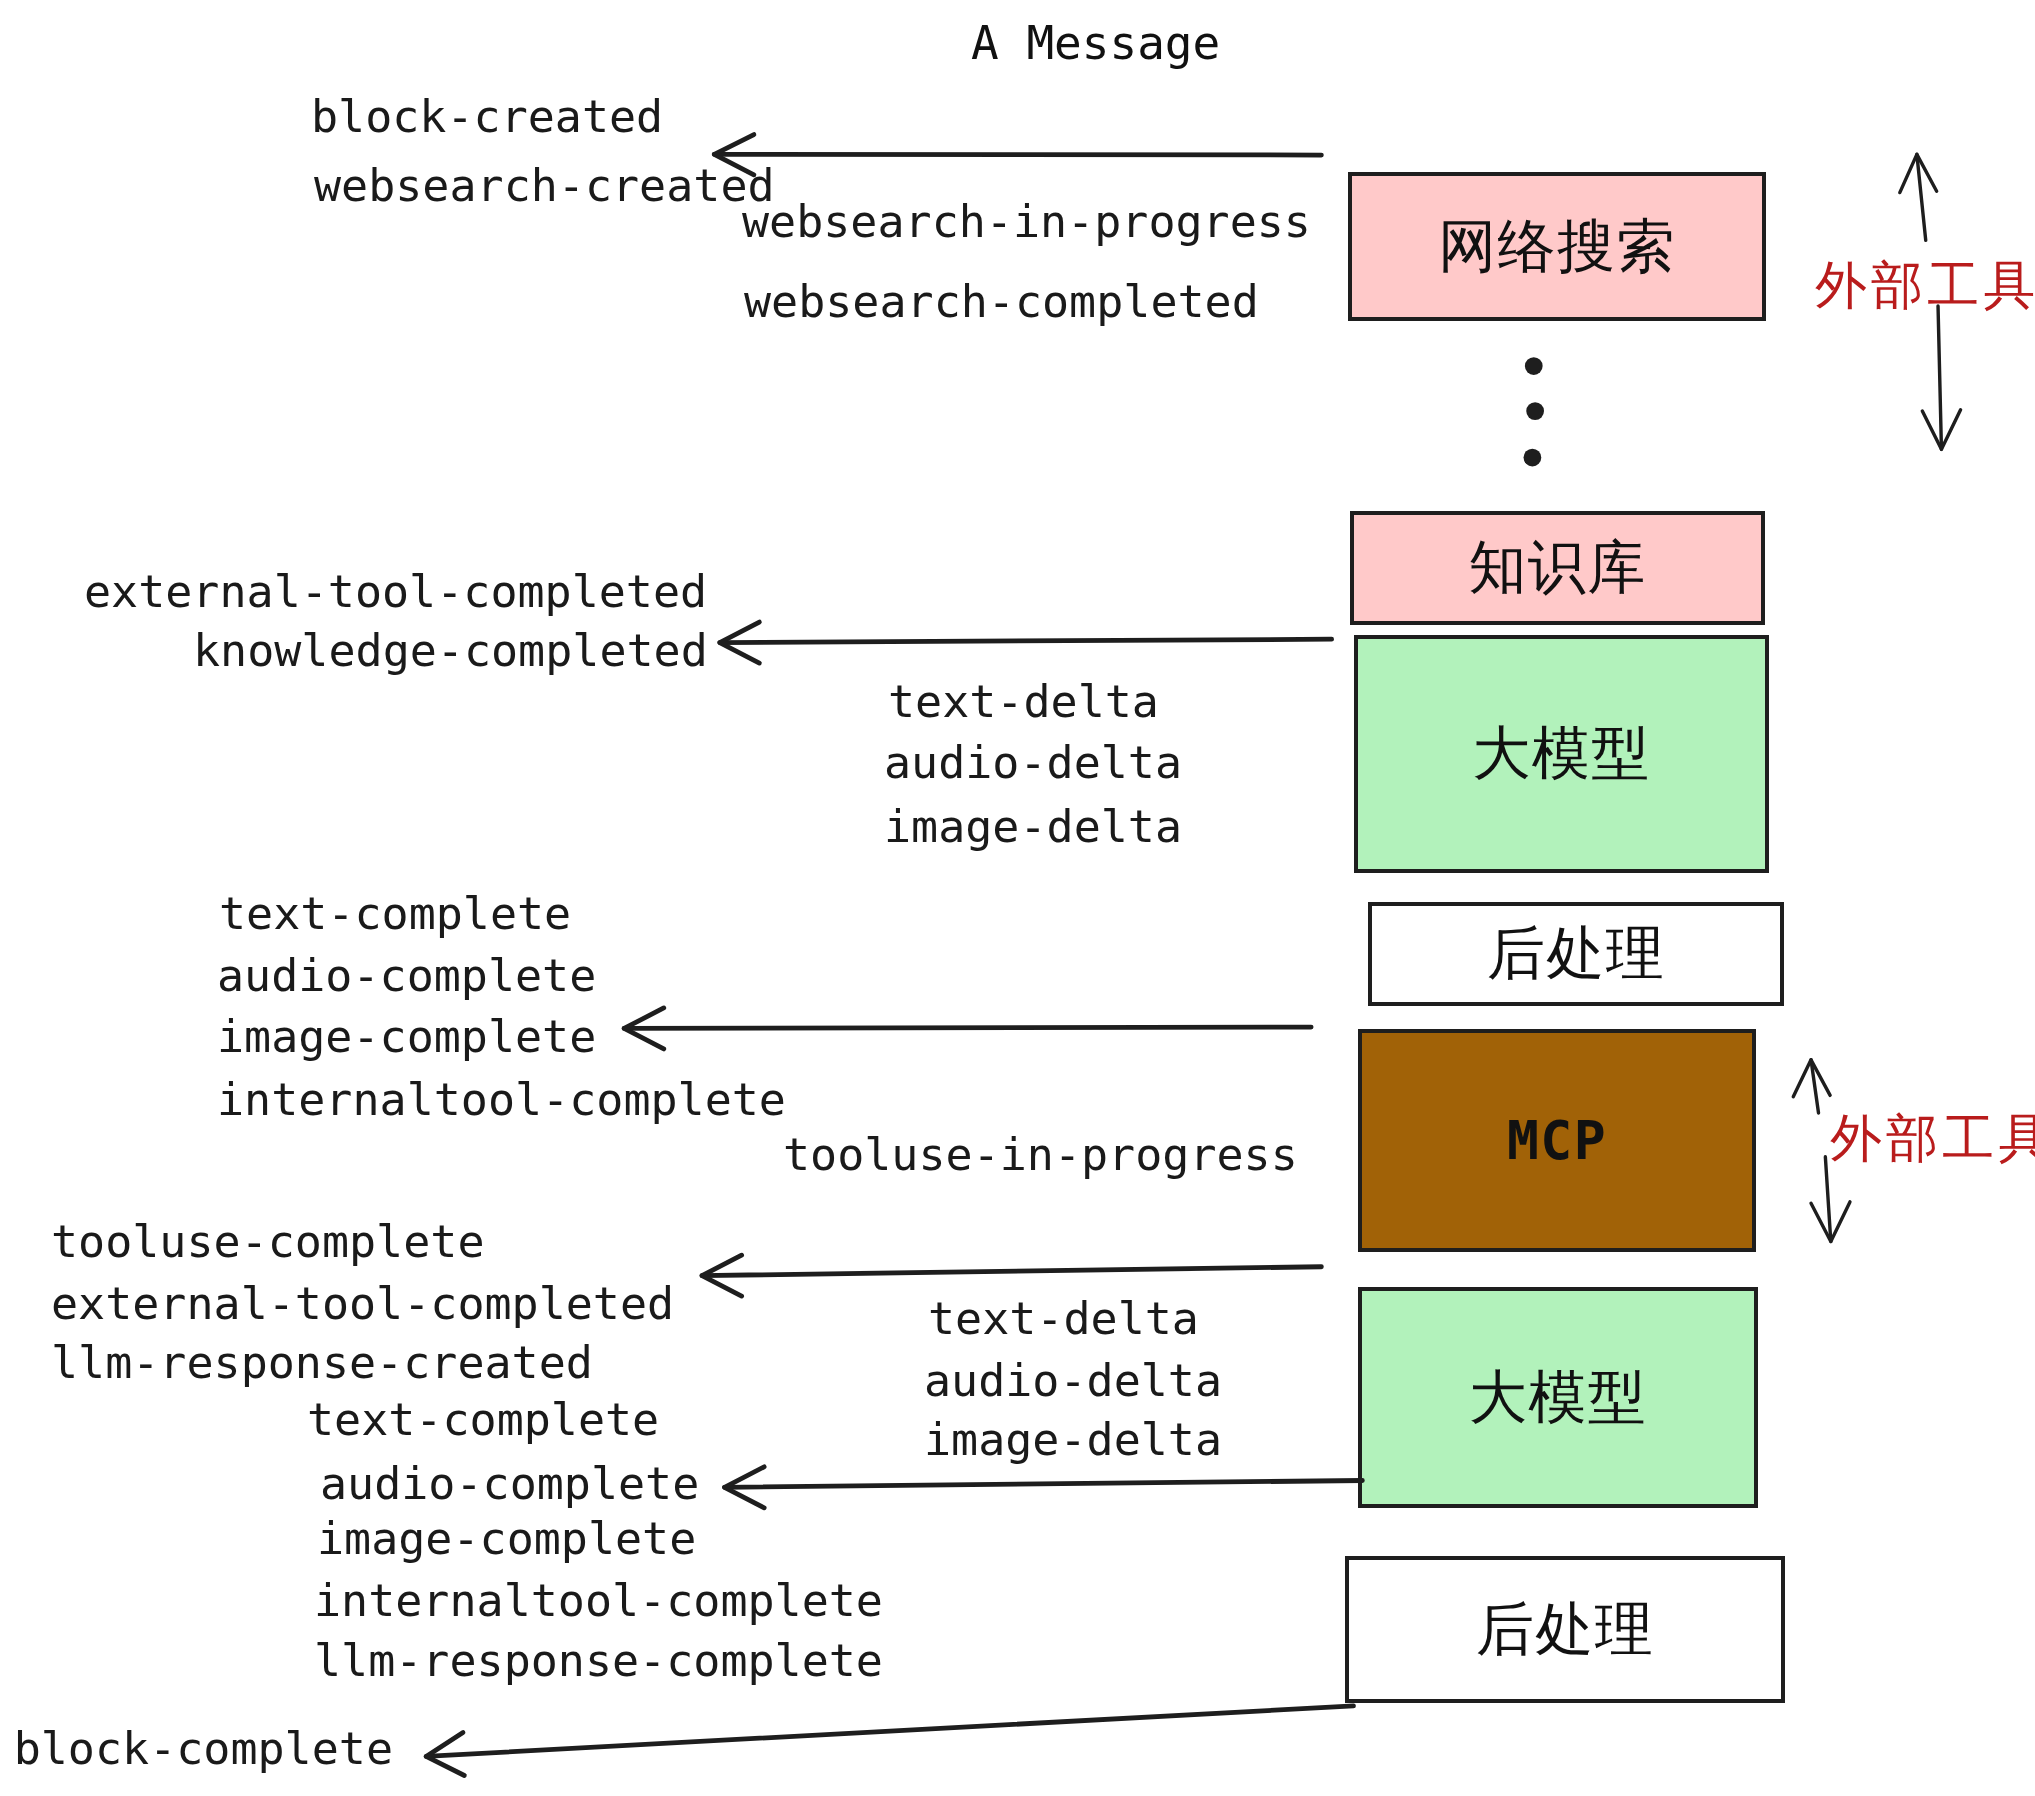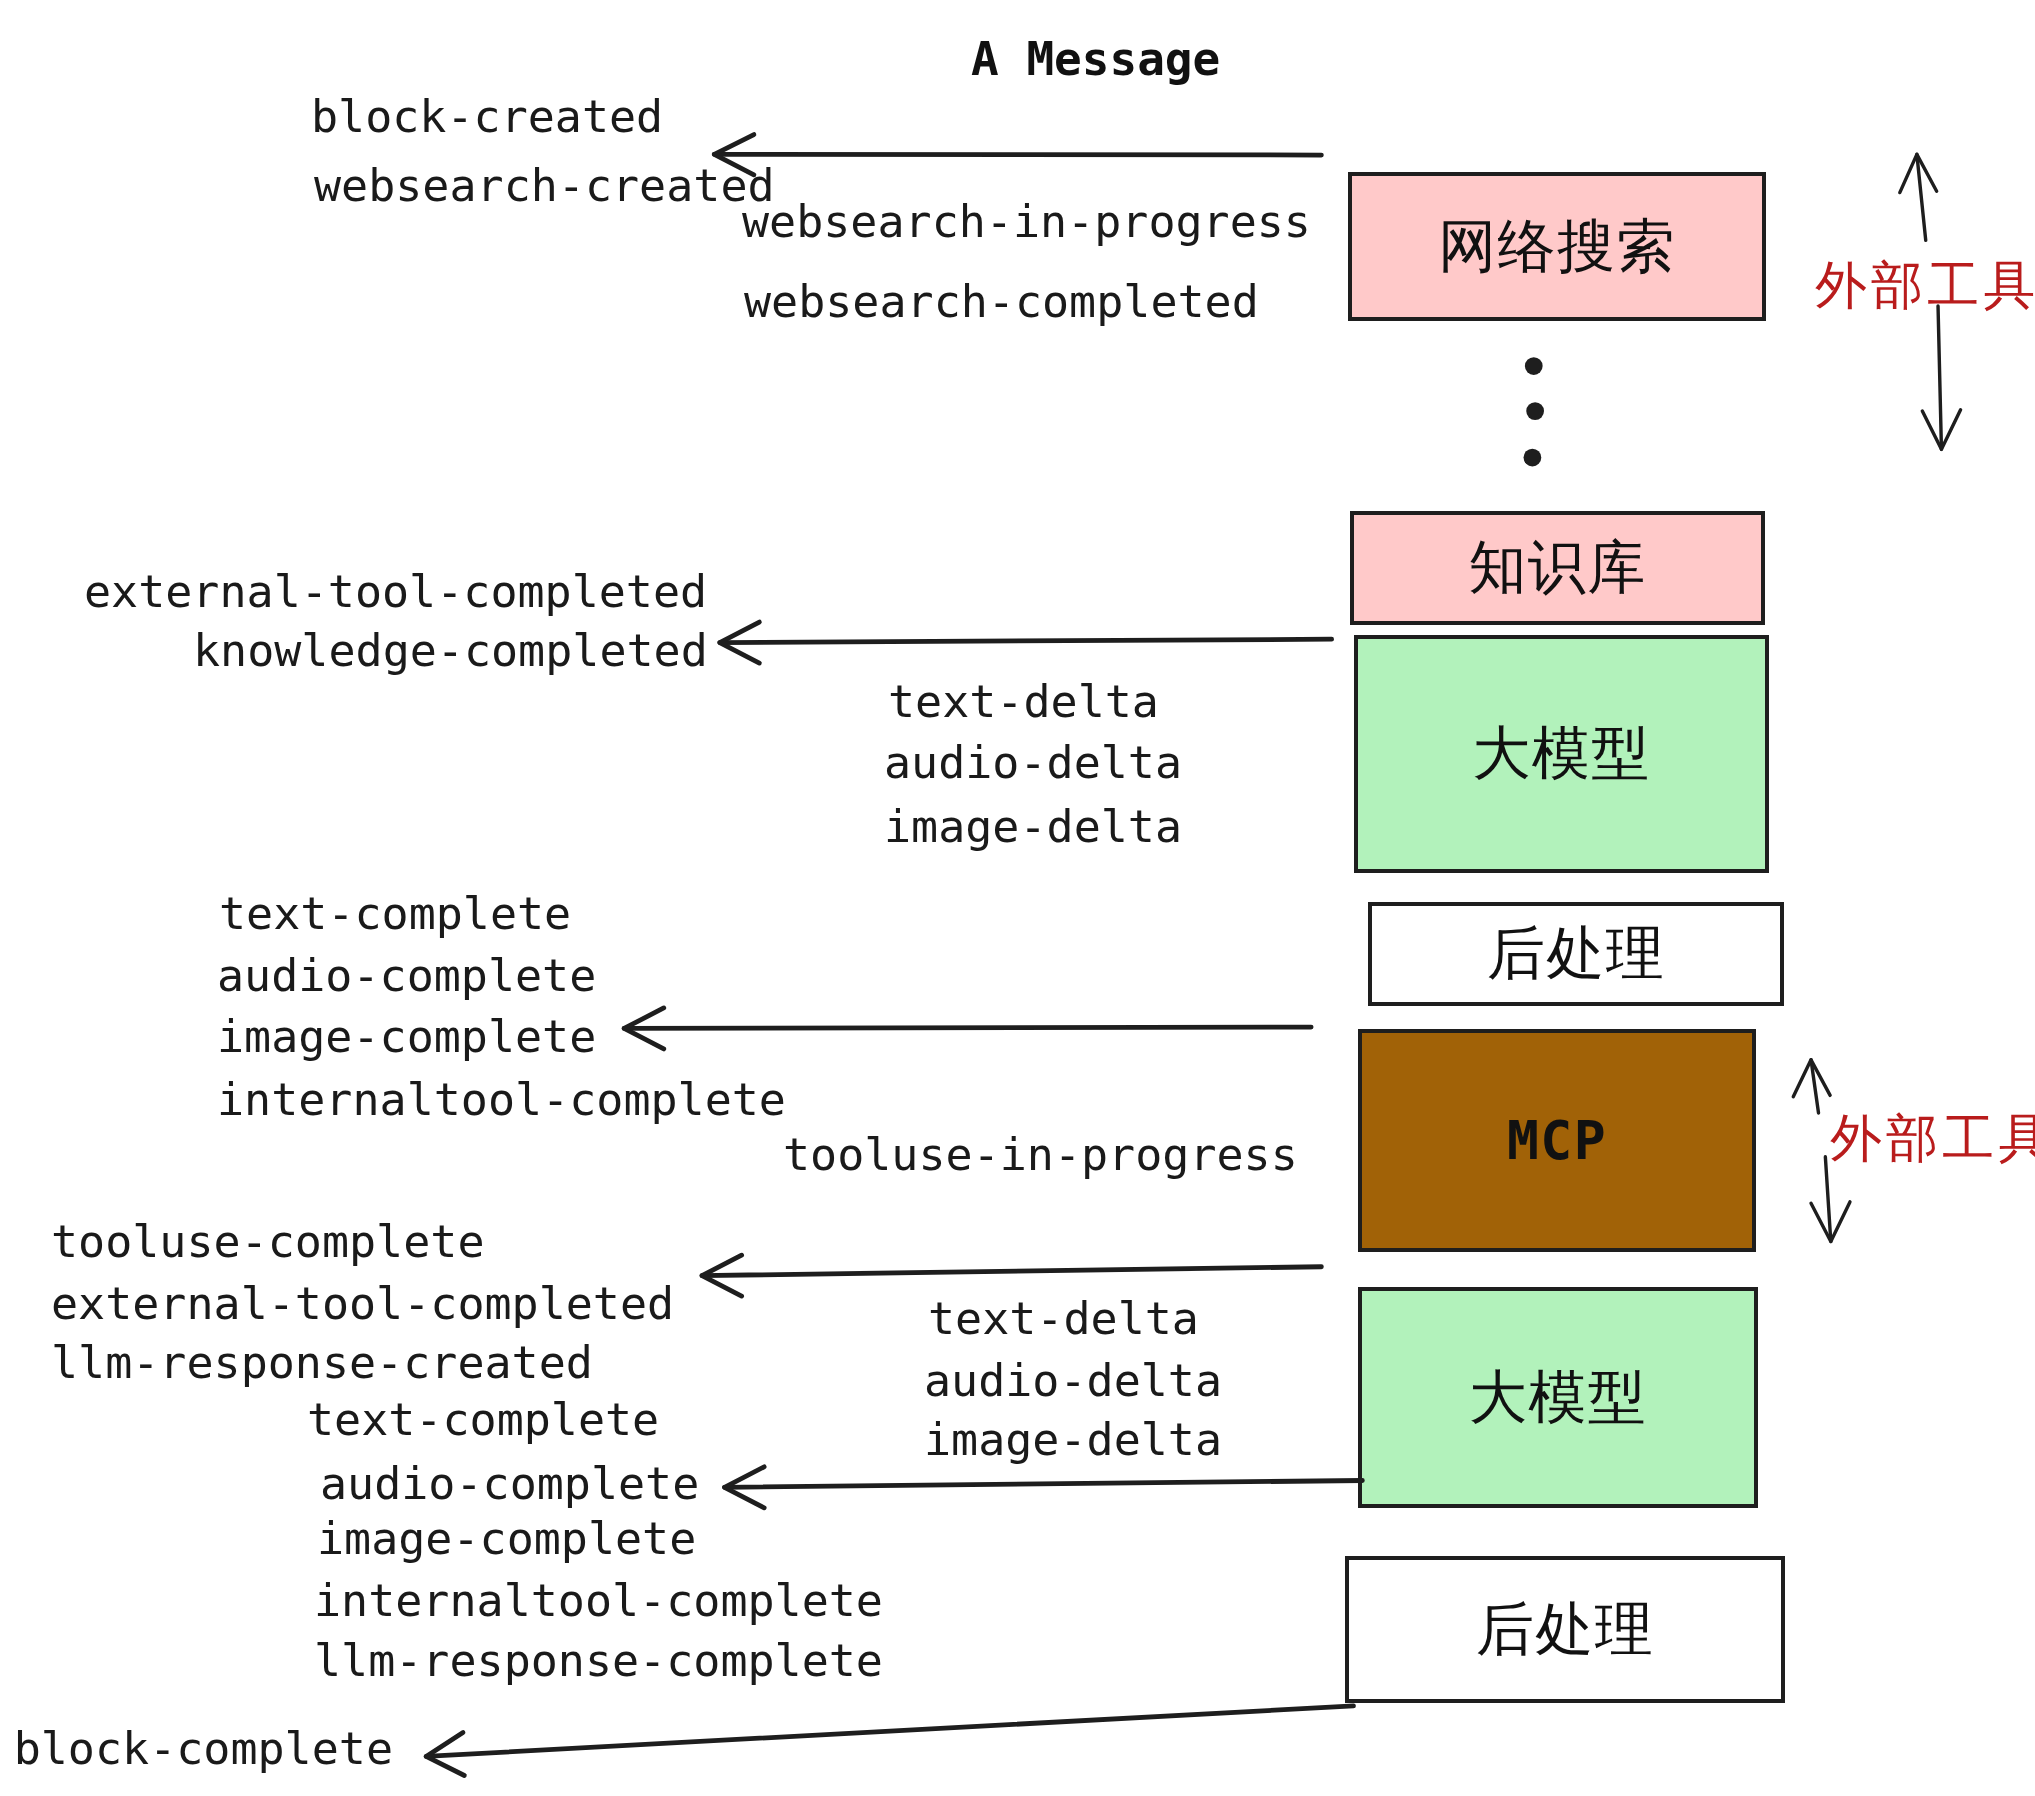--- a/index.html
+++ b/index.html
@@ -5,22 +5,22 @@
   html,body{margin:0;padding:0;background:#ffffff;}
   #canvas{
     position:relative;width:2035px;height:1796px;background:#ffffff;
     font-family:"DejaVu Sans Mono","Liberation Mono",monospace;color:#1a1a1a;overflow:hidden;
   }
   .evt{
     position:absolute;font-size:45px;line-height:1.1;white-space:nowrap;
     font-family:"DejaVu Sans Mono","Liberation Mono",monospace;color:#1a1a1a;
   }
   .title{
-    position:absolute;left:971px;top:16.4px;font-size:46px;font-weight:bold;
-    white-space:nowrap;color:#111;margin-top:16px;
+    position:absolute;left:971px;top:16.4px;font-size:46px;font-weight:normal;
+    white-space:nowrap;color:#111;
   }
   .box{
     position:absolute;border:4.1px solid #1e1e1e;box-sizing:border-box;
     display:flex;align-items:center;justify-content:center;
   }
   .box .lbl{
     font-family:Liberation Mono, monospace;font-size:58px;color:#111;
     letter-spacing:1.4px;white-space:nowrap;
   }
   .box .lbl.mono{

